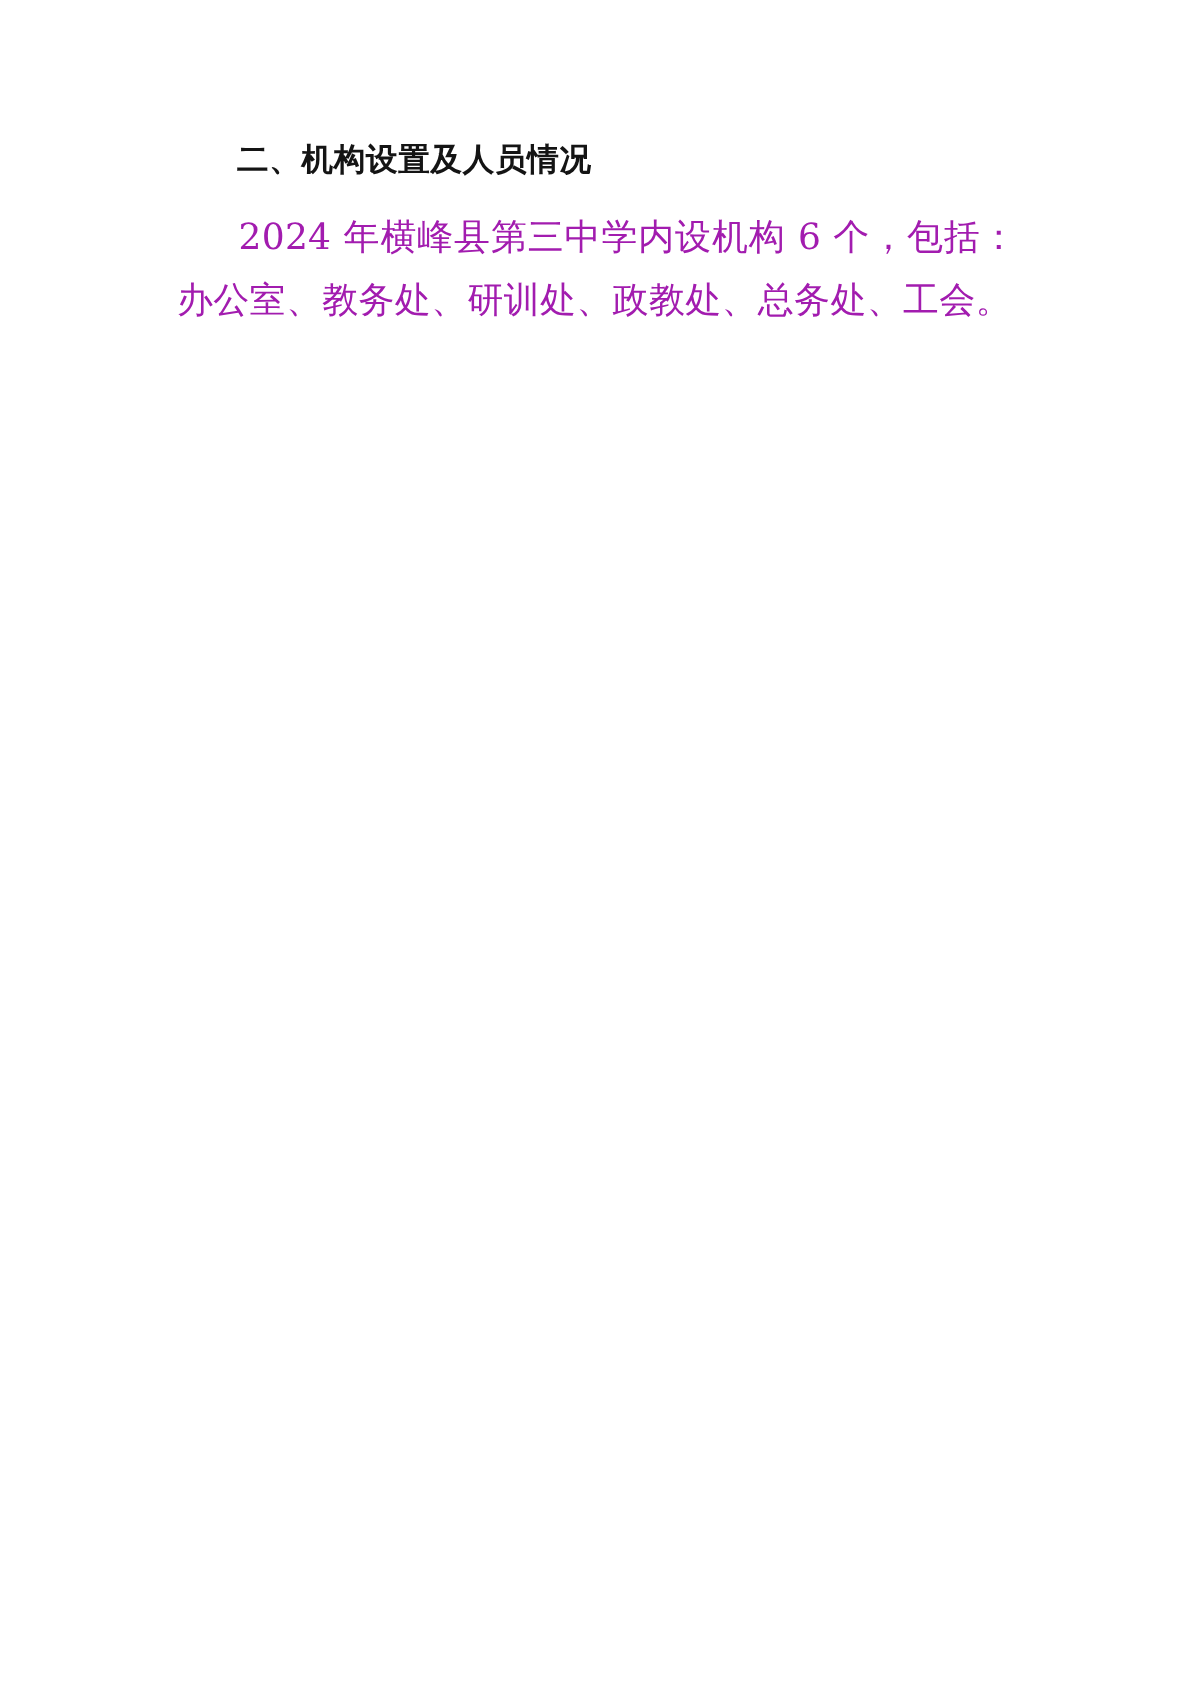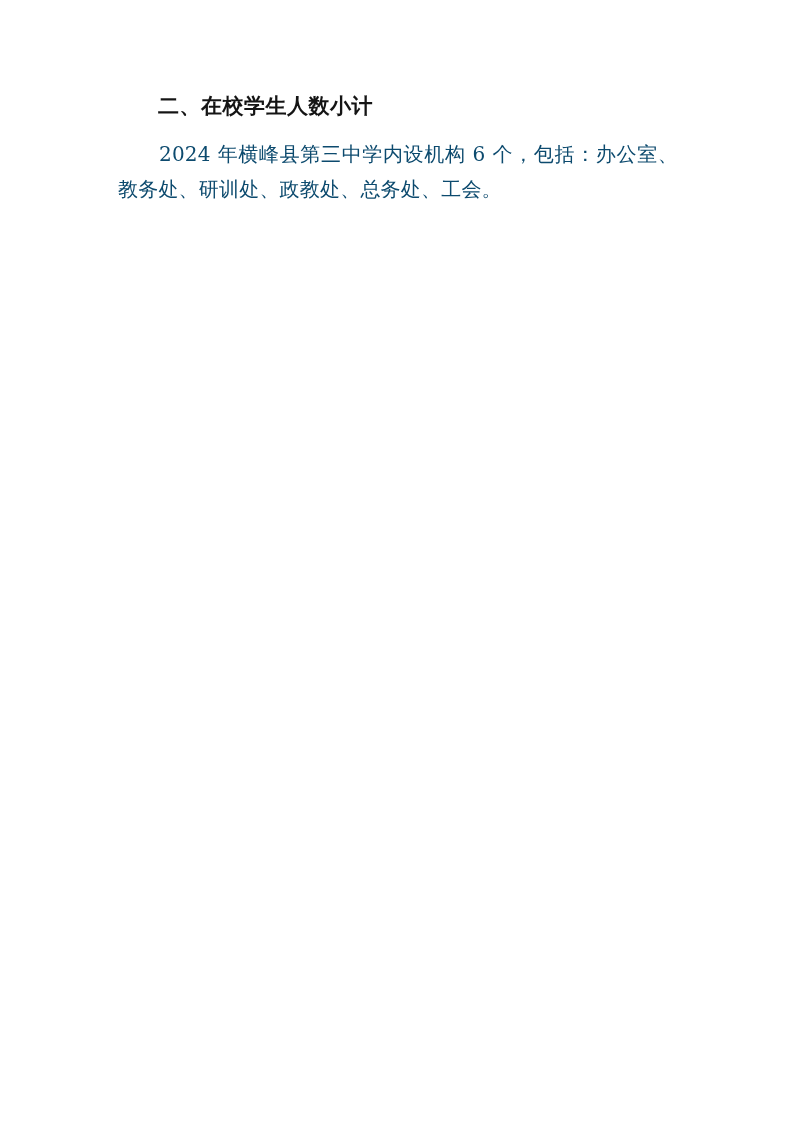--- a/index.html
+++ b/index.html
@@ -29,34 +29,34 @@
     font-family: "DejaVu Sans", "Liberation Sans", sans-serif;
     font-size: 21px;
     font-weight: bold;
     letter-spacing: 0.5px;
     line-height: 1.55;
     margin: 0 0 14px 0;
     text-indent: 40px;
     color: #141414;
   }
   .para {
-    font-size: 20px;
+    font-size: 24px;
     line-height: 1.78;
     margin: 0 0 2px 0;
     text-indent: 41px;
     text-align: justify;
     text-justify: inter-ideograph;
-    color: #0c4a6e;
+    color: #a21caf;
     letter-spacing: 0.2px;
   }
   .para + .para {
     margin-top: 4px;
   }
 </style>
 </head>
 <body>
 
 <div class="page">
   <div class="doc-body">
-    <h2 class="heading">二、在校学生人数小计</h2>
+    <h2 class="heading">二、机构设置及人员情况</h2>
     <p class="para">2024 年横峰县第三中学内设机构 6 个，包括：办公室、教务处、研训处、政教处、总务处、工会。</p>
   </div>
 </div>
 
 </body></html>

